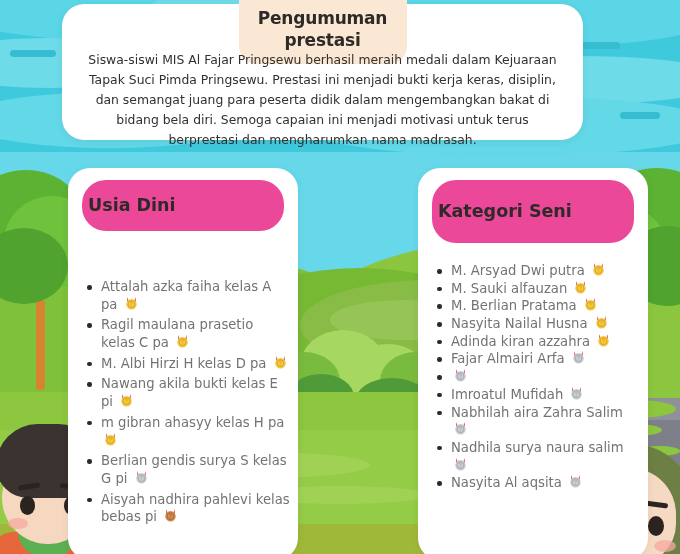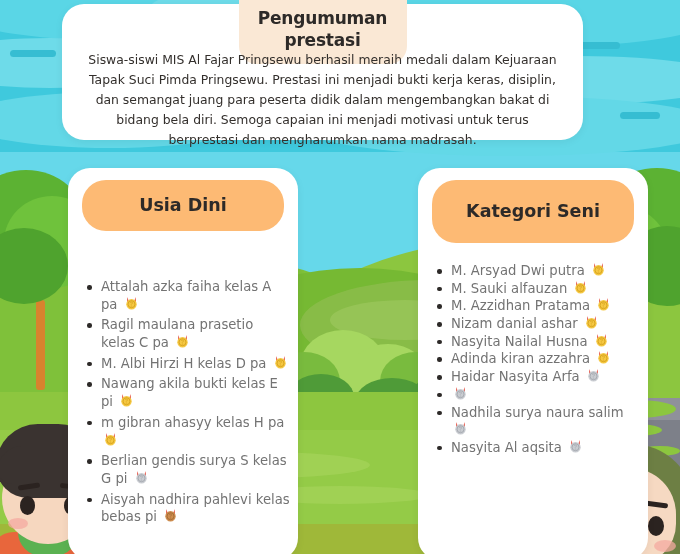--- a/index.html
+++ b/index.html
@@ -103,21 +103,21 @@
      position:absolute;left:24px;right:24px;top:46px;
      text-align:center;font-size:12.4px;line-height:1.62;color:#332f2c;
   }
 
   .col-card{top:168px;width:230px;height:392px;}
   .col-left{left:68px;}
   .col-right{left:418px;}
 
   .col-title{
      position:absolute;left:14px;right:14px;top:12px;
-     background:#fdba74;border-radius:24px;text-align:center;
+     background:#ec4899;border-radius:24px;
      padding:14px 6px;
   }
   .col-title div{font-weight:bold;font-size:17.5px;color:#2d2a28;line-height:1.34;}
   .col-title.one-line{padding:20px 6px;}
 
   .list{position:absolute;left:16px;right:8px;list-style:none;margin:0;padding:0;}
   .list.left{top:110px;}
   .list.right{top:94px;}
   .list li{
      position:relative;padding-left:17px;margin-bottom:3px;
@@ -300,29 +300,21 @@
               <circle cx="7.4" cy="10" r="0.55" fill="#d9a520"></circle>
             </svg></span></li>
         <li><span>M. Sauki alfauzan </span><span class="medal"><svg width="15" height="16" viewBox="0 0 15 16">
               <path d="M3.3 1 L5.4 7 L3 8.6 Z" fill="#e34a3b"></path>
               <path d="M11.7 1 L9.6 7 L12 8.6 Z" fill="#e34a3b"></path>
               <circle cx="7.5" cy="8.2" r="5.2" fill="#f5c842"></circle>
               <circle cx="7.5" cy="8.2" r="3.5" fill="none" stroke="#d9a520" stroke-width="1"></circle>
               <path d="M6.4 6.4c.4-.5 1.6-.6 2 .1.4.7-.6 1.2-1 1.8" fill="none" stroke="#d9a520" stroke-width="0.9" stroke-linecap="round"></path>
               <circle cx="7.4" cy="10" r="0.55" fill="#d9a520"></circle>
             </svg></span></li>
-        <li><span>M. Azzidhan Pratama </span><span class="medal"><svg width="15" height="16" viewBox="0 0 15 16">
-              <path d="M3.3 1 L5.4 7 L3 8.6 Z" fill="#e34a3b"></path>
-              <path d="M11.7 1 L9.6 7 L12 8.6 Z" fill="#e34a3b"></path>
-              <circle cx="7.5" cy="8.2" r="5.2" fill="#f5c842"></circle>
-              <circle cx="7.5" cy="8.2" r="3.5" fill="none" stroke="#d9a520" stroke-width="1"></circle>
-              <path d="M6.4 6.4c.4-.5 1.6-.6 2 .1.4.7-.6 1.2-1 1.8" fill="none" stroke="#d9a520" stroke-width="0.9" stroke-linecap="round"></path>
-              <circle cx="7.4" cy="10" r="0.55" fill="#d9a520"></circle>
-            </svg></span></li>
-        <li><span>Nizam danial ashar </span><span class="medal"><svg width="15" height="16" viewBox="0 0 15 16">
+        <li><span>M. Berlian Pratama </span><span class="medal"><svg width="15" height="16" viewBox="0 0 15 16">
               <path d="M3.3 1 L5.4 7 L3 8.6 Z" fill="#e34a3b"></path>
               <path d="M11.7 1 L9.6 7 L12 8.6 Z" fill="#e34a3b"></path>
               <circle cx="7.5" cy="8.2" r="5.2" fill="#f5c842"></circle>
               <circle cx="7.5" cy="8.2" r="3.5" fill="none" stroke="#d9a520" stroke-width="1"></circle>
               <path d="M6.4 6.4c.4-.5 1.6-.6 2 .1.4.7-.6 1.2-1 1.8" fill="none" stroke="#d9a520" stroke-width="0.9" stroke-linecap="round"></path>
               <circle cx="7.4" cy="10" r="0.55" fill="#d9a520"></circle>
             </svg></span></li>
         <li><span>Nasyita Nailal Husna </span><span class="medal"><svg width="15" height="16" viewBox="0 0 15 16">
               <path d="M3.3 1 L5.4 7 L3 8.6 Z" fill="#e34a3b"></path>
               <path d="M11.7 1 L9.6 7 L12 8.6 Z" fill="#e34a3b"></path>
@@ -332,36 +324,52 @@
               <circle cx="7.4" cy="10" r="0.55" fill="#d9a520"></circle>
             </svg></span></li>
         <li><span>Adinda kiran azzahra </span><span class="medal"><svg width="15" height="16" viewBox="0 0 15 16">
               <path d="M3.3 1 L5.4 7 L3 8.6 Z" fill="#e34a3b"></path>
               <path d="M11.7 1 L9.6 7 L12 8.6 Z" fill="#e34a3b"></path>
               <circle cx="7.5" cy="8.2" r="5.2" fill="#f5c842"></circle>
               <circle cx="7.5" cy="8.2" r="3.5" fill="none" stroke="#d9a520" stroke-width="1"></circle>
               <path d="M6.4 6.4c.4-.5 1.6-.6 2 .1.4.7-.6 1.2-1 1.8" fill="none" stroke="#d9a520" stroke-width="0.9" stroke-linecap="round"></path>
               <circle cx="7.4" cy="10" r="0.55" fill="#d9a520"></circle>
             </svg></span></li>
-        <li><span>Haidar Nasyita Arfa </span><span class="medal"><svg width="15" height="16" viewBox="0 0 15 16">
+        <li><span>Fajar Almairi Arfa </span><span class="medal"><svg width="15" height="16" viewBox="0 0 15 16">
               <path d="M3.3 1 L5.4 7 L3 8.6 Z" fill="#e34a3b"></path>
               <path d="M11.7 1 L9.6 7 L12 8.6 Z" fill="#e34a3b"></path>
               <circle cx="7.5" cy="8.2" r="5.2" fill="#c9ccd1"></circle>
               <circle cx="7.5" cy="8.2" r="3.5" fill="none" stroke="#a7abb2" stroke-width="1"></circle>
               <path d="M6.4 6.4c.4-.5 1.6-.6 2 .1.4.7-.6 1.2-1 1.8" fill="none" stroke="#a7abb2" stroke-width="0.9" stroke-linecap="round"></path>
               <circle cx="7.4" cy="10" r="0.55" fill="#a7abb2"></circle>
             </svg></span></li>
         <li><span class="medal"><svg width="15" height="16" viewBox="0 0 15 16">
               <path d="M3.3 1 L5.4 7 L3 8.6 Z" fill="#e34a3b"></path>
               <path d="M11.7 1 L9.6 7 L12 8.6 Z" fill="#e34a3b"></path>
               <circle cx="7.5" cy="8.2" r="5.2" fill="#c9ccd1"></circle>
               <circle cx="7.5" cy="8.2" r="3.5" fill="none" stroke="#a7abb2" stroke-width="1"></circle>
               <path d="M6.4 6.4c.4-.5 1.6-.6 2 .1.4.7-.6 1.2-1 1.8" fill="none" stroke="#a7abb2" stroke-width="0.9" stroke-linecap="round"></path>
               <circle cx="7.4" cy="10" r="0.55" fill="#a7abb2"></circle>
             </svg></span></li>
+        <li><span>Imroatul Mufidah </span><span class="medal"><svg width="15" height="16" viewBox="0 0 15 16">
+              <path d="M3.3 1 L5.4 7 L3 8.6 Z" fill="#e34a3b"></path>
+              <path d="M11.7 1 L9.6 7 L12 8.6 Z" fill="#e34a3b"></path>
+              <circle cx="7.5" cy="8.2" r="5.2" fill="#c9ccd1"></circle>
+              <circle cx="7.5" cy="8.2" r="3.5" fill="none" stroke="#a7abb2" stroke-width="1"></circle>
+              <path d="M6.4 6.4c.4-.5 1.6-.6 2 .1.4.7-.6 1.2-1 1.8" fill="none" stroke="#a7abb2" stroke-width="0.9" stroke-linecap="round"></path>
+              <circle cx="7.4" cy="10" r="0.55" fill="#a7abb2"></circle>
+            </svg></span></li>
+        <li><span>Nabhilah aira Zahra Salim </span><span class="medal"><svg width="15" height="16" viewBox="0 0 15 16">
+              <path d="M3.3 1 L5.4 7 L3 8.6 Z" fill="#e34a3b"></path>
+              <path d="M11.7 1 L9.6 7 L12 8.6 Z" fill="#e34a3b"></path>
+              <circle cx="7.5" cy="8.2" r="5.2" fill="#c9ccd1"></circle>
+              <circle cx="7.5" cy="8.2" r="3.5" fill="none" stroke="#a7abb2" stroke-width="1"></circle>
+              <path d="M6.4 6.4c.4-.5 1.6-.6 2 .1.4.7-.6 1.2-1 1.8" fill="none" stroke="#a7abb2" stroke-width="0.9" stroke-linecap="round"></path>
+              <circle cx="7.4" cy="10" r="0.55" fill="#a7abb2"></circle>
+            </svg></span></li>
         <li><span>Nadhila surya naura salim </span><span class="medal"><svg width="15" height="16" viewBox="0 0 15 16">
               <path d="M3.3 1 L5.4 7 L3 8.6 Z" fill="#e34a3b"></path>
               <path d="M11.7 1 L9.6 7 L12 8.6 Z" fill="#e34a3b"></path>
               <circle cx="7.5" cy="8.2" r="5.2" fill="#c9ccd1"></circle>
               <circle cx="7.5" cy="8.2" r="3.5" fill="none" stroke="#a7abb2" stroke-width="1"></circle>
               <path d="M6.4 6.4c.4-.5 1.6-.6 2 .1.4.7-.6 1.2-1 1.8" fill="none" stroke="#a7abb2" stroke-width="0.9" stroke-linecap="round"></path>
               <circle cx="7.4" cy="10" r="0.55" fill="#a7abb2"></circle>
             </svg></span></li>
         <li><span>Nasyita Al aqsita </span><span class="medal"><svg width="15" height="16" viewBox="0 0 15 16">
               <path d="M3.3 1 L5.4 7 L3 8.6 Z" fill="#e34a3b"></path>

